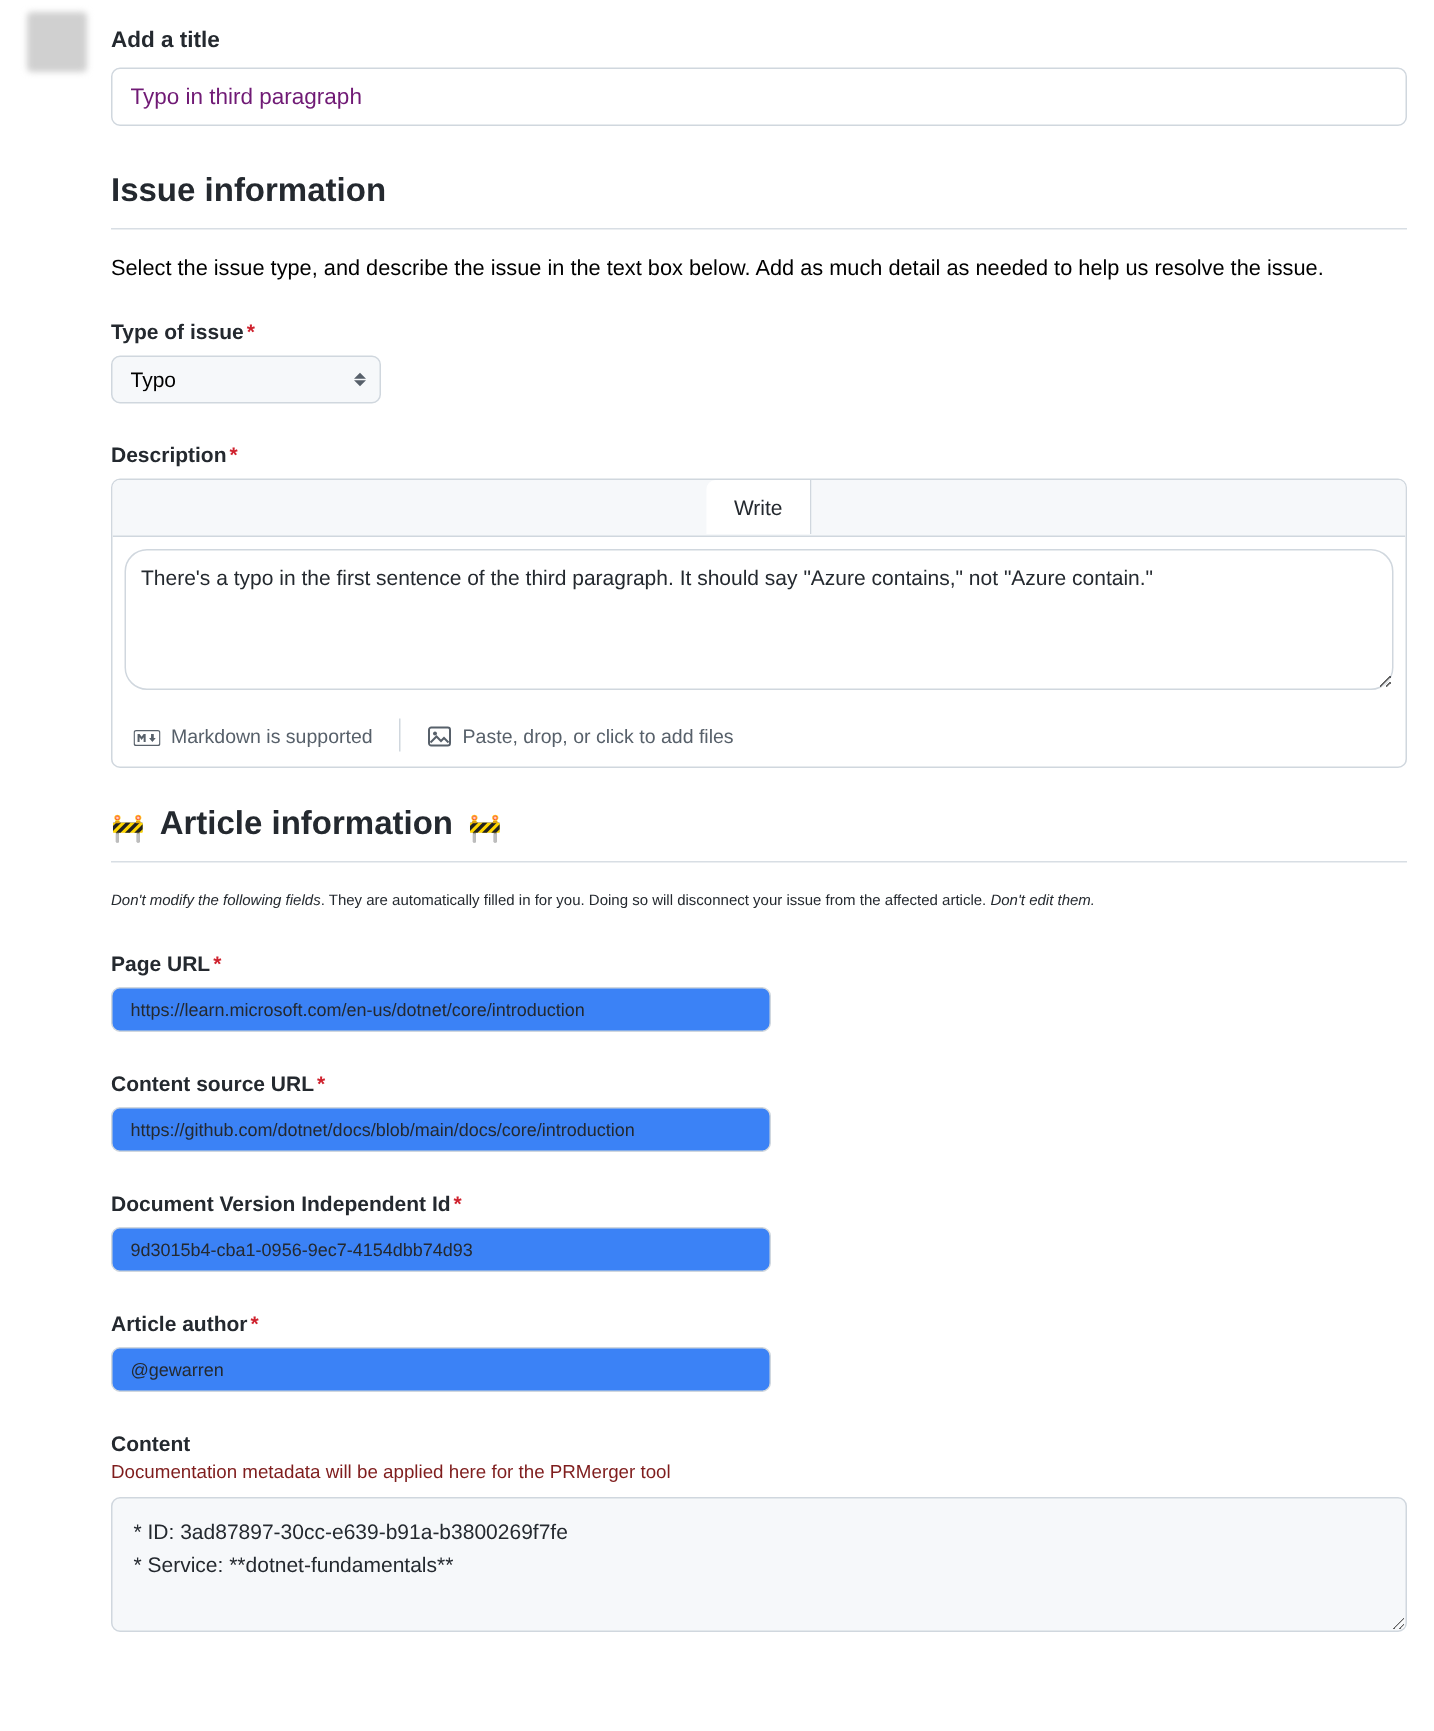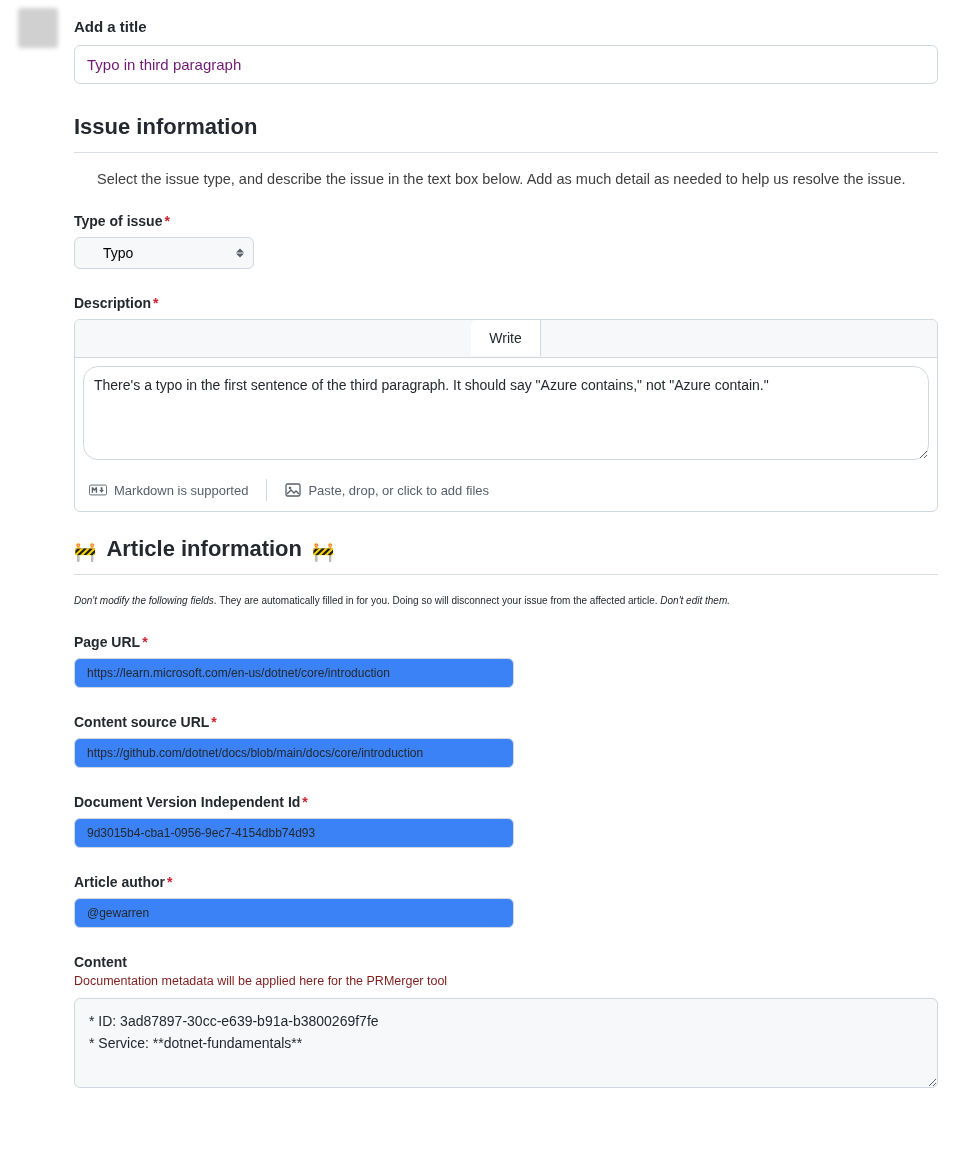--- a/index.html
+++ b/index.html
@@ -43,36 +43,35 @@
 }
 .section-row-underline {
   border-bottom: 1px solid #d8dee4;
   padding-bottom: 6px;
   display: flex;
   align-items: center;
   gap: 10px;
 }
 .section-desc {
   margin-top: 18px;
-  color: #404040;
+  color: #000000;
   font-size: 14.5px;
-  margin-left: 23px;
 }
 .field-label {
   display: block;
   font-weight: 600;
   font-size: 14px;
   margin-top: 26px;
   margin-bottom: 8px;
 }
 .req { color: #cf222e; margin-left: 2px; }
 .select-wrap { position: relative; width: 180px; }
 .select {
   width: 100%;
-  padding: 7px 28px 7px 28px;
+  padding: 7px 28px 7px 12px;
   font-size: 14px;
   border: 1px solid #d0d7de;
   border-radius: 6px;
   background: #f6f8fa;
   appearance: none;
   cursor: pointer;
 }
 .select-caret {
   position: absolute;
   right: 10px;
@@ -145,21 +144,21 @@
   color: #24292f;
 }
 .editor-footer {
   display: flex;
   align-items: center;
   padding: 8px 14px 10px 14px;
   gap: 18px;
   font-size: 13px;
   color: #57606a;
 }
-.footer-item { display: flex; align-items: center; gap: 7px; cursor: pointer; }
+.footer-item { display: flex; align-items: flex-end; gap: 7px; cursor: pointer; }
 .footer-sep { width: 1px; height: 22px; background: #d0d7de; }
 .barrier-emoji { font-size: 18px; }
 .note-para {
   margin-top: 18px;
   font-size: 10px;
   line-height: 1.5;
 }
 .note-para em { font-style: italic; }
 .ro-input {
   width: 440px;

